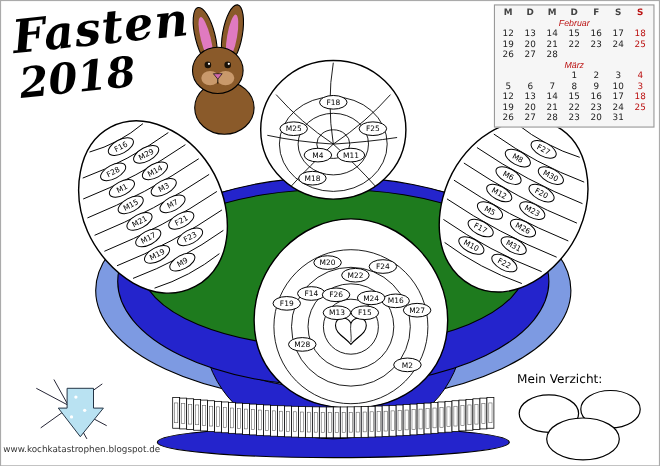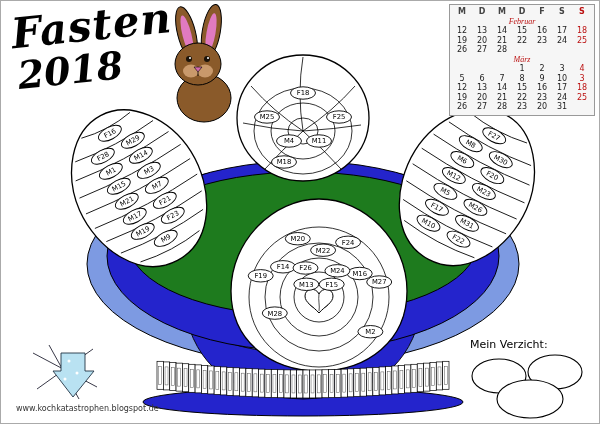--- a/index.html
+++ b/index.html
@@ -14,26 +14,26 @@
   .t2{font-size:38px;line-height:38px;margin-left:2px;}
 
   
   .calendar{position:absolute;top:3px;right:4px;width:140px;z-index:3;
             background:#f6f6f6;border:1px solid #999;padding:2px 2px 3px;}
   .cal-grid{display:grid;grid-template-columns:repeat(7,1fr);
             font-family:"DejaVu Sans",sans-serif;font-size:8px;line-height:9.5px;
             color:#222;text-align:center;}
   .cal-grid .cal-head{font-weight:bold;color:#444;}
   .cal-grid .cal-month{grid-column:1/-1;color:var(--sunday-red,#bb1111);
-            font-family:Liberation Serif, serif;font-style:italic;}
+            font-family:Liberation Sans, sans-serif;font-style:italic;}
   .cal-grid .red{color:var(--sunday-red,#bb1111);}
 
   .verzicht{position:absolute;left:469px;top:337px;z-index:3;
             font:11px "DejaVu Sans",sans-serif;color:#000;}
-  .footer{position:absolute;left:15px;top:403px;z-index:3;
+  .footer{position:absolute;left:2px;top:403px;z-index:3;
           font:8px "DejaVu Sans",sans-serif;color:#333;}
 </style>
 </head>
 <body>
 
 <div class="page">
 
   <svg id="scene" width="600" height="424" viewBox="0 0 600 424">
 
     <ellipse cx="302" cy="263" rx="216" ry="101" style="fill:var(--plate-blue,#7d9ae2)" stroke="#000" stroke-width="1"></ellipse>

